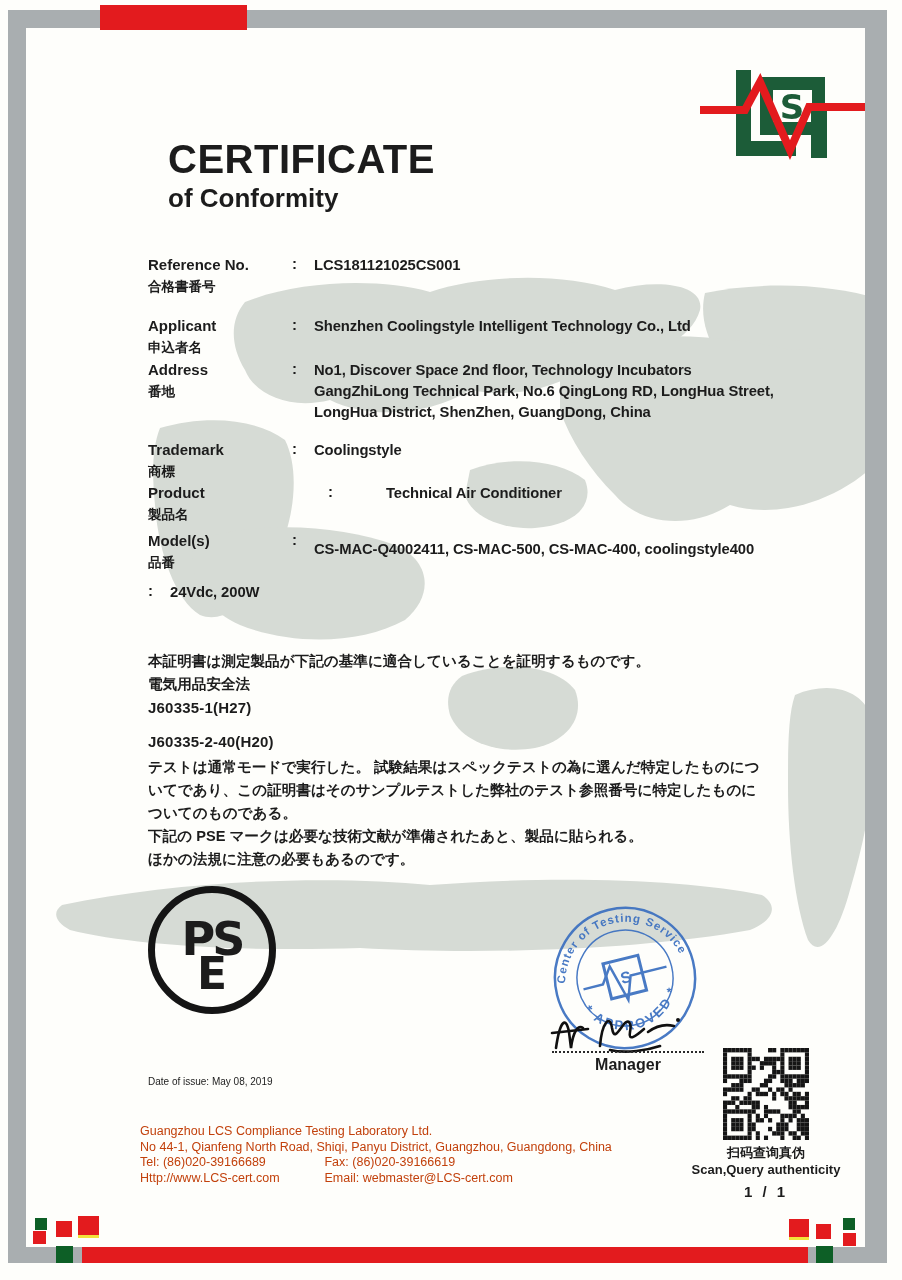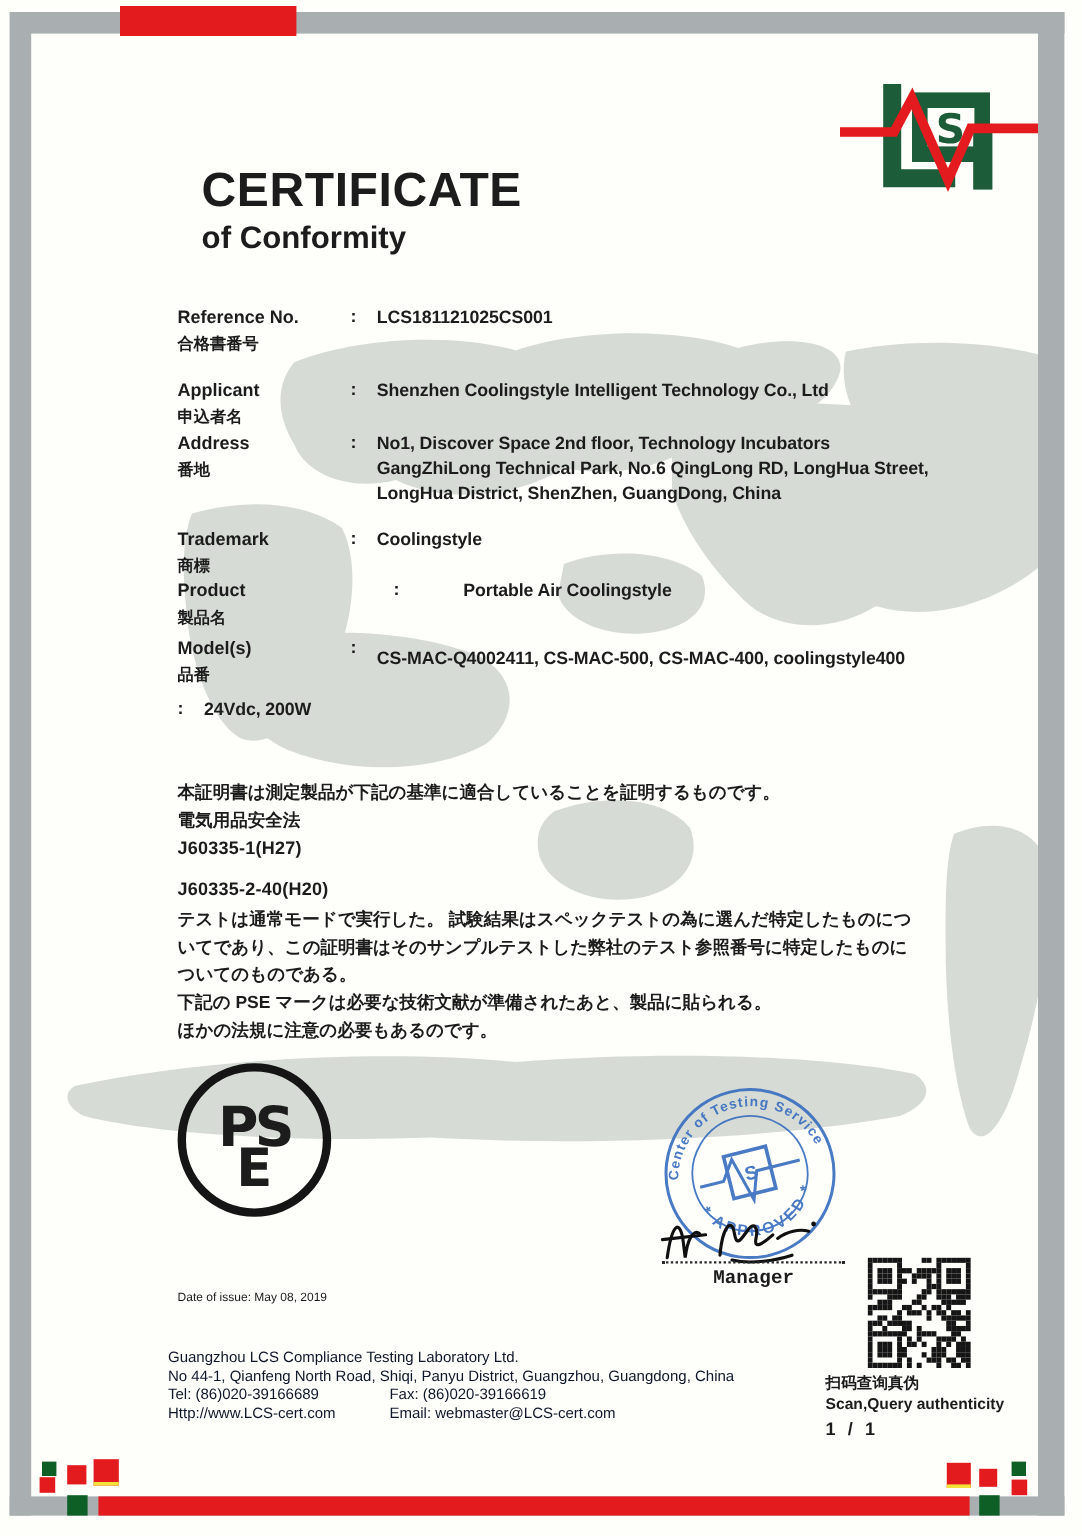--- a/index.html
+++ b/index.html
@@ -41,27 +41,27 @@
   .pse-ps{font-size:46px;font-weight:bold;letter-spacing:-3px;line-height:44px;margin-top:24px;}
   .pse-e{font-size:44px;font-weight:bold;line-height:34px;margin-top:-4px;}
   
   .stamp{left:550px;top:903px;width:150px;height:150px;transform:rotate(-14deg);opacity:.92;}
   .stamp-text{fill:var(--stamp-blue);font-size:11.5px;font-weight:bold;letter-spacing:1px;
               font-family:"Liberation Sans",sans-serif;}
   .stamp-text-b{fill:var(--stamp-blue);font-size:13px;font-weight:bold;letter-spacing:2.5px;
               font-family:"Liberation Sans",sans-serif;}
   .sig{left:548px;top:1002px;}
   .sig-line{left:552px;top:1051px;width:152px;border-top:2px dotted #2a2a2a;}
-  .sig-role{left:552px;top:1056px;width:152px;text-align:center;font-size:16px;font-weight:600;font-family:Liberation Mono, monospace;}
+  .sig-role{left:552px;top:1056px;width:152px;text-align:center;font-size:16px;font-weight:600;}
   .issue{left:148px;top:1036px;font-size:10px;font-weight:normal;margin-top:40px;}
   
-  .footer{left:140px;top:1124px;font-size:12.5px;line-height:15.5px;color:#0f172a;}
+  .footer{left:140px;top:1124px;font-size:12.5px;line-height:15.5px;color:#c2410c;}
   .footer .c1{display:inline-block;width:181px;}
   
-  .qrblock{left:688px;top:1048px;width:156px;}
+  .qrblock{left:688px;top:1048px;width:156px;text-align:center;}
   .qrcap{font-size:13px;font-weight:bold;margin-top:4px;}
   .qrcap-en{font-size:13px;font-weight:bold;}
   .pagenum{font-size:15px;font-weight:bold;letter-spacing:3px;margin-top:6px;}
 </style>
 </head>
 <body>
 
 <svg class="map" width="902" height="1280" viewBox="0 0 902 1280">
   <g fill="var(--watermark-gray)">
     <path d="M245,302 C300,280 380,278 430,292 C480,275 560,272 615,290 C660,278 705,285 700,310 C690,345 640,360 600,355 C570,385 520,400 470,390 C430,415 370,420 330,400 C290,410 255,395 245,370 C230,345 230,320 245,302 Z"></path>
@@ -149,21 +149,21 @@
     <div class="fcolon">:</div>
     <div class="fvalue">Coolingstyle</div>
   </div>
 
   <div class="frow" style="margin-top:2px;gap:36px;">
     <div class="flabel">
       <div>Product</div>
       <div class="jp">製品名</div>
     </div>
     <div class="fcolon">:</div>
-    <div class="fvalue">Portable Air Coolingstyle</div>
+    <div class="fvalue">Technical Air Conditioner</div>
   </div>
 
   <div class="frow" style="margin-top:7px;">
     <div class="flabel">
       <div>Model(s)</div>
       <div class="jp">品番</div>
     </div>
     <div class="fcolon">:</div>
     <div class="fvalue" style="margin-top:8px;">CS-MAC-Q4002411, CS-MAC-500, CS-MAC-400, coolingstyle400</div>
   </div>

